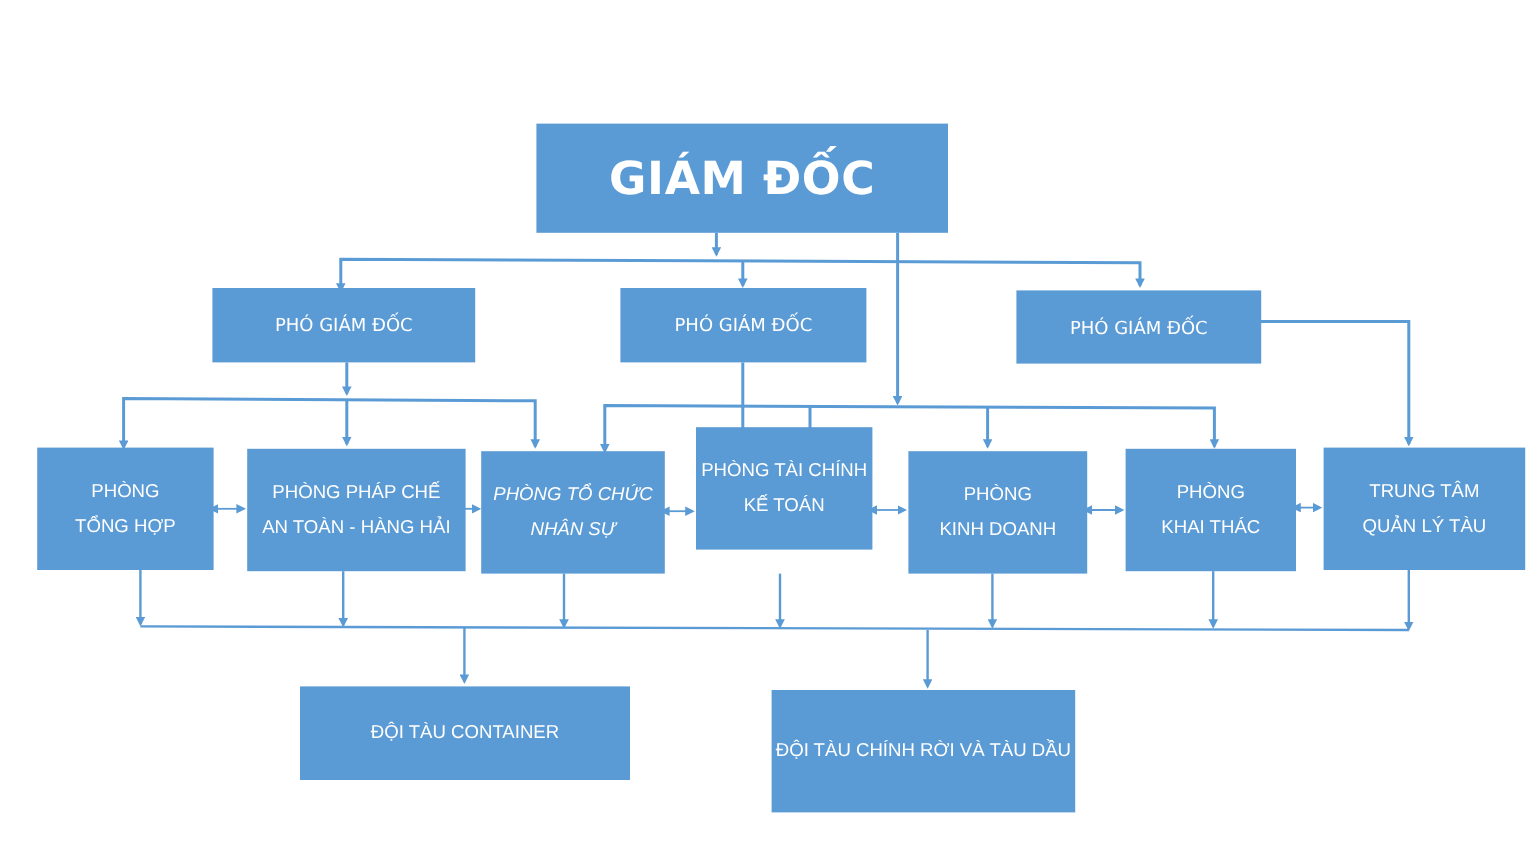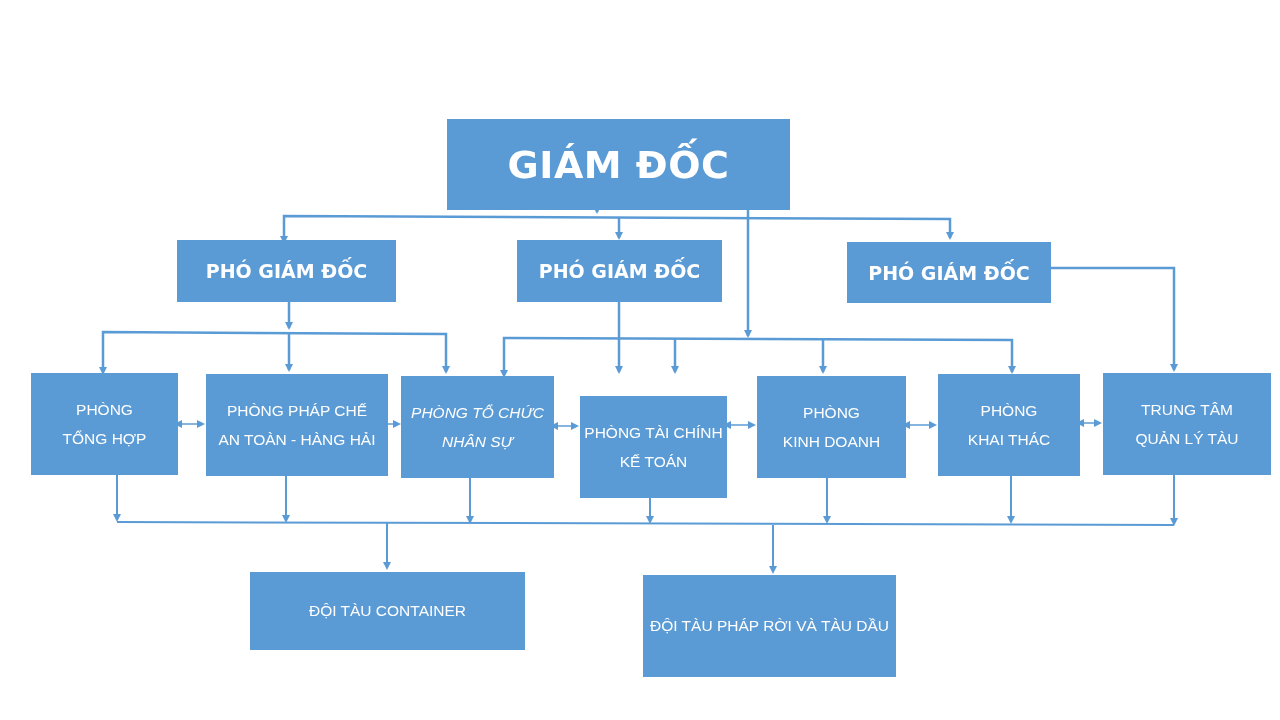--- a/index.html
+++ b/index.html
@@ -1,21 +1,21 @@
 <!DOCTYPE html>
 <html><head>
 <meta charset="utf-8">
 <style>
   html, body { margin:0; padding:0; background:#ffffff; }
   body { width:1280px; height:720px; position:relative; overflow:hidden; font-family:"DejaVu Sans", sans-serif; }
   #connectors { position:absolute; left:0; top:0; width:1280px; height:720px; }
   .box { position:absolute; background:#5b9bd5; color:#ffffff; display:flex; align-items:center; justify-content:center; text-align:center; box-sizing:border-box; }
   .box span { display:block; white-space:pre-line; }
   .director span { font-family:"DejaVu Sans", sans-serif; font-weight:bold; font-size:38px; letter-spacing:0.5px; }
-  .deputy span { font-family:"DejaVu Sans", sans-serif; font-weight:bold; font-size:19px; }
+  .deputy span { font-family:"DejaVu Sans", sans-serif; font-weight:normal; font-size:15px; }
   .dept span { font-family:"Liberation Sans", sans-serif; font-size:15.5px; line-height:29px; }
   .fleet span { font-family:"Liberation Sans", sans-serif; font-size:15.5px; }
 </style>
 </head>
 <body>
 
 <svg id="connectors" xmlns="http://www.w3.org/2000/svg">
   <defs>
     <marker id="ah" markerWidth="8" markerHeight="8" refX="6" refY="4" orient="auto" markerUnits="userSpaceOnUse">
       <path d="M0,0 L8,4 L0,8 Z" fill="#5b9bd5"></path>
@@ -63,21 +63,21 @@
     <line x1="827" y1="478" x2="827" y2="522" marker-end="url(#ah)"></line>
     <line x1="1011" y1="476" x2="1011" y2="522" marker-end="url(#ah)"></line>
     <line x1="1174" y1="475" x2="1174" y2="524" marker-end="url(#ah)"></line>
     <line x1="117" y1="522" x2="1174" y2="525"></line>
 
     <line x1="387" y1="523" x2="387" y2="568" marker-end="url(#ah)"></line>
     <line x1="773" y1="525" x2="773" y2="572" marker-end="url(#ah)"></line>
   </g>
 </svg>
 
-<div class="box director" style="left:447px;top:103px;width:343px;height:91px;margin-top:16px;">
+<div class="box director" style="left:447px;top:103px;width:343px;height:91px;">
   <span>GIÁM ĐỐC</span>
 </div>
 
 <div class="box deputy" style="left:177px;top:240px;width:219px;height:62px;">
   <span>PHÓ GIÁM ĐỐC</span>
 </div>
 <div class="box deputy" style="left:517px;top:240px;width:205px;height:62px;">
   <span>PHÓ GIÁM ĐỐC</span>
 </div>
 <div class="box deputy" style="left:847px;top:242px;width:204px;height:61px;">
@@ -89,35 +89,35 @@
 TỔNG HỢP</span>
 </div>
 <div class="box dept" style="left:206px;top:374px;width:182px;height:102px;">
   <span>PHÒNG PHÁP CHẾ
 AN TOÀN - HÀNG HẢI</span>
 </div>
 <div class="box dept" style="left:401px;top:376px;width:153px;height:102px;font-style:italic;">
   <span>PHÒNG TỔ CHỨC
 NHÂN SỰ</span>
 </div>
-<div class="box dept" style="left:580px;top:396px;width:147px;height:102px;">
+<div class="box dept" style="left:580px;top:356px;width:147px;height:102px;">
   <span>PHÒNG TÀI CHÍNH
 KẾ TOÁN</span>
 </div>
 <div class="box dept" style="left:757px;top:376px;width:149px;height:102px;">
   <span>PHÒNG
 KINH DOANH</span>
 </div>
 <div class="box dept" style="left:938px;top:374px;width:142px;height:102px;">
   <span>PHÒNG
 KHAI THÁC</span>
 </div>
 <div class="box dept" style="left:1103px;top:373px;width:168px;height:102px;">
   <span>TRUNG TÂM
 QUẢN LÝ TÀU</span>
 </div>
 
 <div class="box fleet" style="left:250px;top:572px;width:275px;height:78px;">
   <span>ĐỘI TÀU CONTAINER</span>
 </div>
 <div class="box fleet" style="left:643px;top:575px;width:253px;height:102px;">
-  <span>ĐỘI TÀU PHÁP RỜI VÀ TÀU DẦU</span>
+  <span>ĐỘI TÀU CHÍNH RỜI VÀ TÀU DẦU</span>
 </div>
 
 </body></html>

